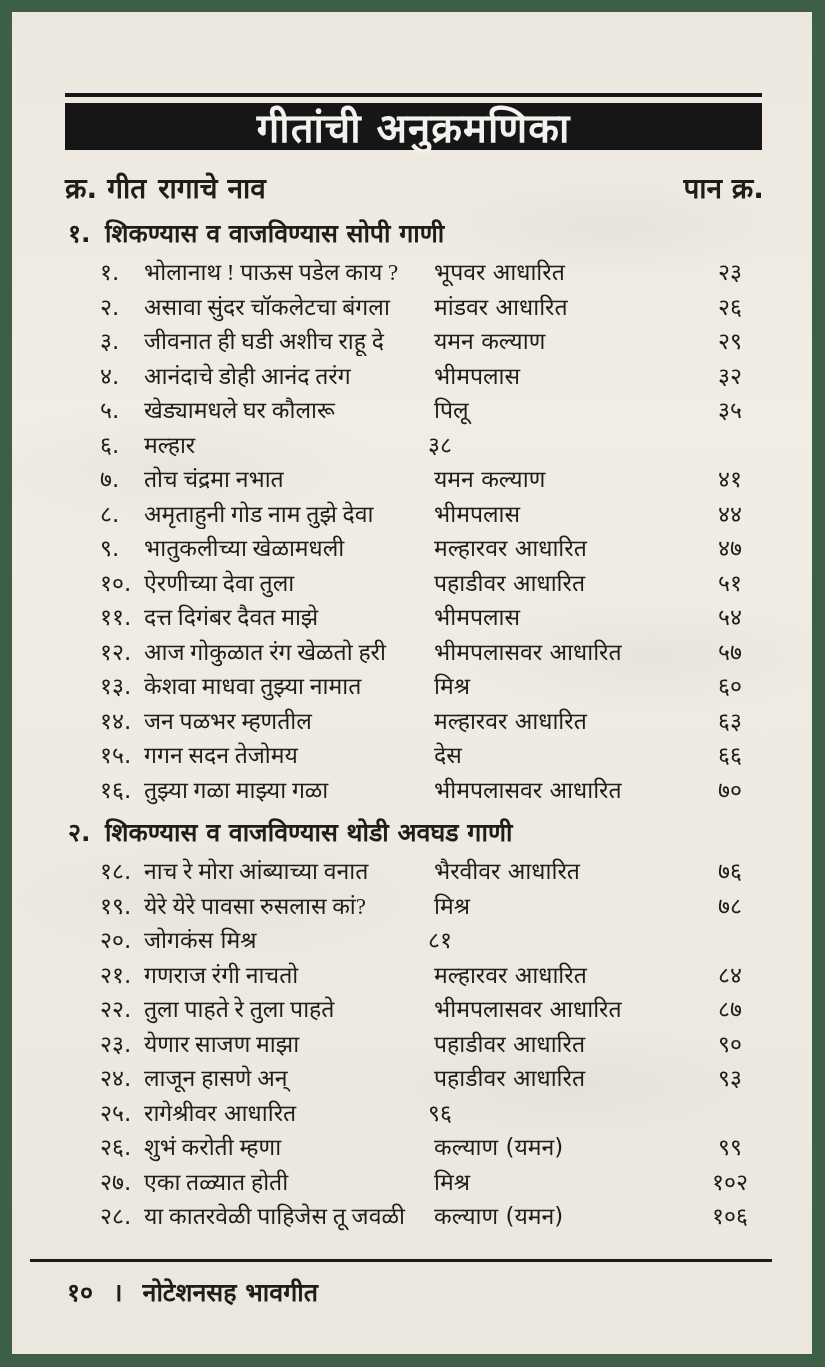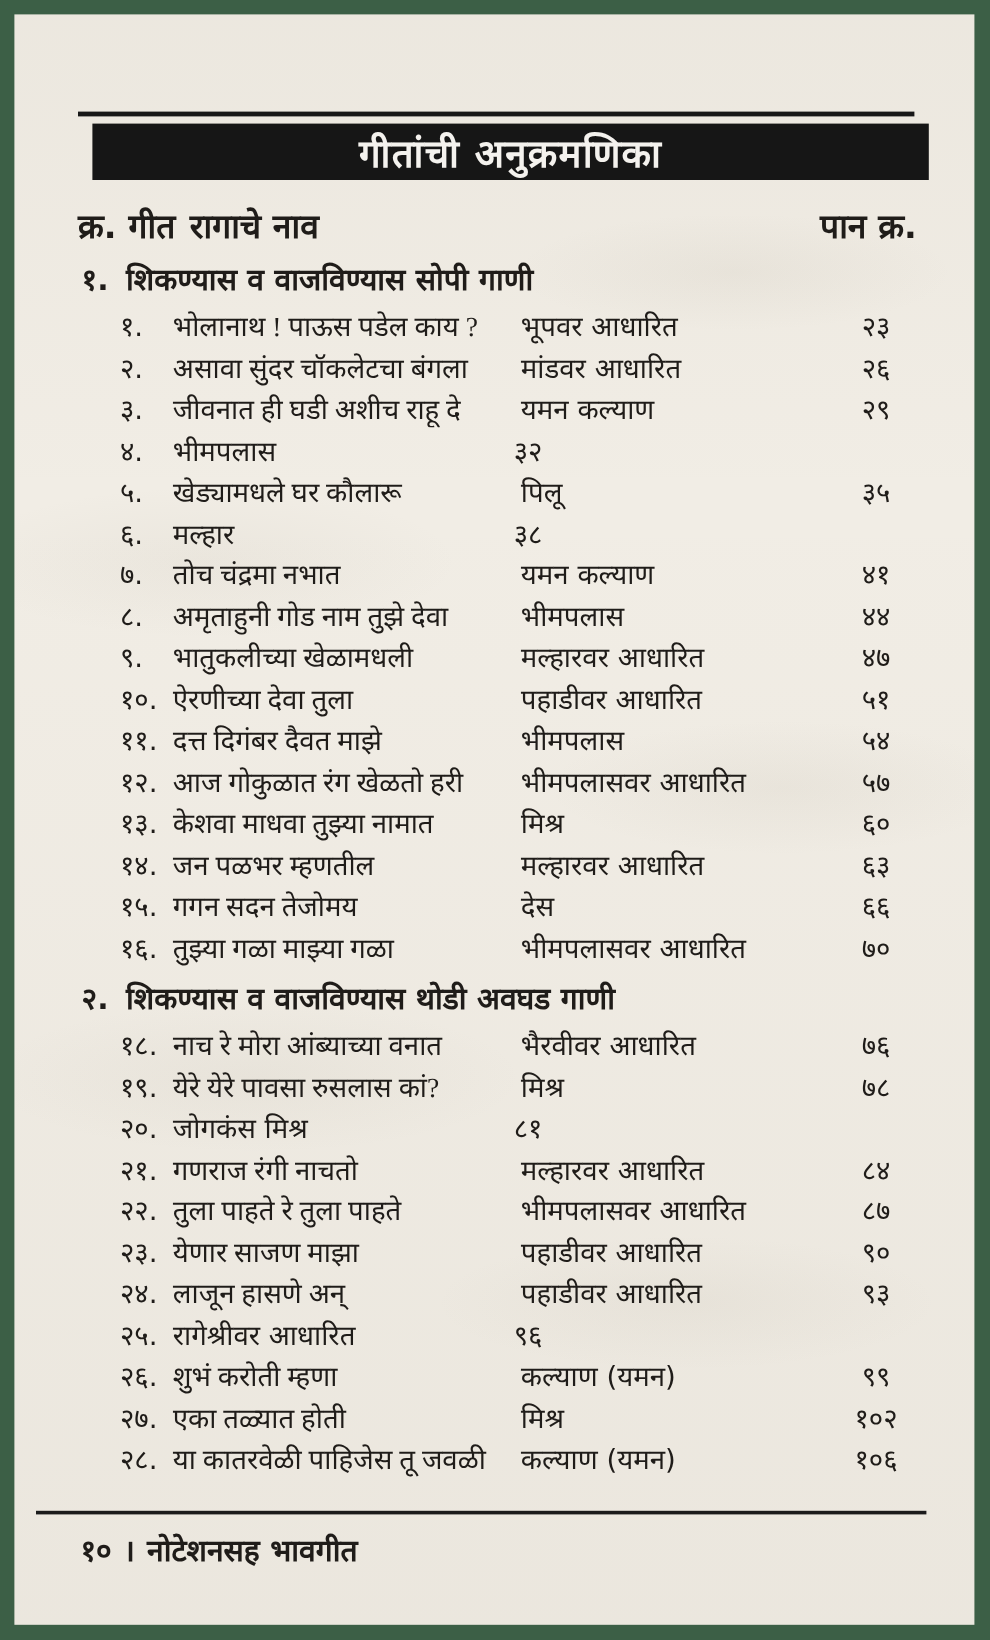--- a/index.html
+++ b/index.html
@@ -24,21 +24,21 @@
     color:#1f1c19;
   }
   .rule-top{
     position:absolute;left:53px;top:81px;width:697px;height:4px;
     background:#171717;
   }
   .titlebar{
     position:absolute;left:53px;top:91px;width:697px;height:47px;
     background:#161616;color:#f4f2ee;
     display:flex;align-items:center;justify-content:center;
-    font-size:32px;font-weight:bold;letter-spacing:1px;margin-left:12px;
+    font-size:40px;font-weight:bold;letter-spacing:1px;
   }
   .colheader{
     position:absolute;left:53px;top:156px;width:699px;
     display:flex;align-items:baseline;
     font-size:28px;font-weight:bold;
   }
   .colheader .c-serial{margin-right:10px;}
   .colheader .c-song{margin-right:12px;}
   .colheader .c-page{margin-left:auto;}
   .content{
@@ -60,21 +60,21 @@
   .row .title{flex:1 1 auto;padding-right:8px;white-space:nowrap;overflow:hidden;font-family:Liberation Serif, serif;}
   .row .raga{width:262px;flex:none;white-space:nowrap;overflow:hidden;}
   .row .pageno{width:68px;flex:none;text-align:center;}
   .rule-bottom{
     position:absolute;left:18px;top:1247px;width:742px;height:3px;
     background:#1b1b1b;
   }
   .footer{
     position:absolute;left:55px;top:1262px;
     font-size:25px;font-weight:bold;
-    display:flex;align-items:baseline;gap:10px;
+    display:flex;align-items:baseline;gap:20px;
   }
 </style>
 </head>
 <body>
 
 <div class="page">
 
   <div class="rule-top"></div>
 
   <div class="titlebar">
@@ -111,20 +111,21 @@
 
   <div class="row">
     <span class="num">३.</span>
     <span class="title">जीवनात ही घडी अशीच राहू दे</span>
     <span class="raga">यमन कल्याण</span>
     <span class="pageno">२९</span>
   </div>
 
   <div class="row">
     <span class="num">४.</span>
+    <span class="title">आनंदाचे डोही आनंद तरंग</span>
     <span class="raga">भीमपलास</span>
     <span class="pageno">३२</span>
   </div>
 
   <div class="row">
     <span class="num">५.</span>
     <span class="title">खेड्यामधले घर कौलारू</span>
     <span class="raga">पिलू</span>
     <span class="pageno">३५</span>
   </div>

